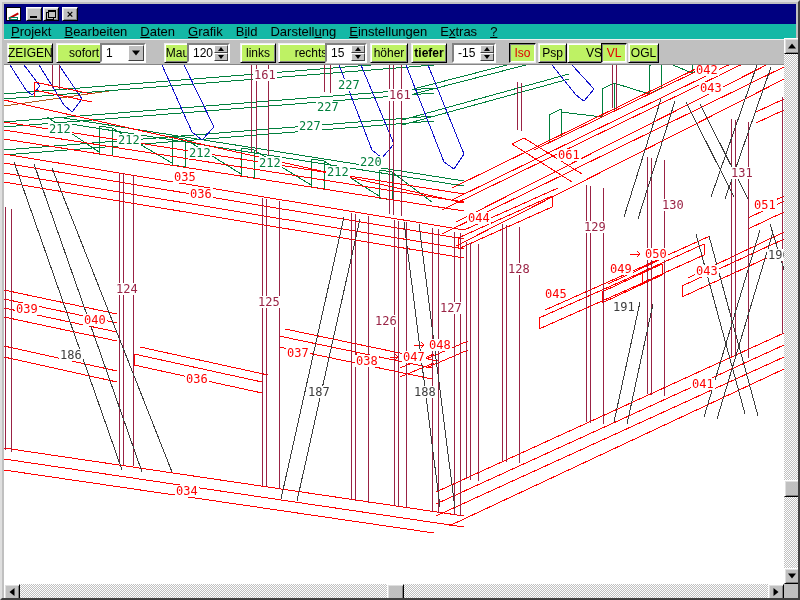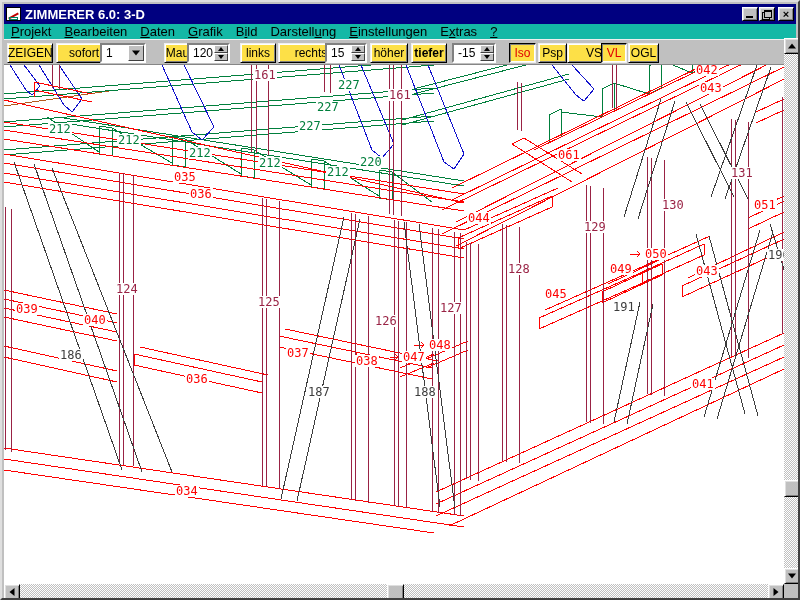--- a/index.html
+++ b/index.html
@@ -23,21 +23,21 @@
   .tb-btn .restore-glyph{position:absolute;left:4px;top:2px;width:8px;height:8px;border:1px solid #000;border-top:2px solid #000;background:#c0c0c0;box-shadow:-2px 2px 0 -1px #c0c0c0,-2px 2px 0 0 #000;}
   .tb-close{margin-left:3px;}
   
   .menubar{position:absolute;left:2px;top:22px;right:2px;height:15px;background:#14b8a6;
     font-size:13px;line-height:15px;white-space:nowrap;padding-left:2px;}
   .menu-item{display:inline-block;padding:0 5px;margin-right:3px;color:#000;}
   .menubar u{text-decoration:underline;}
   
   .toolbar{position:absolute;left:2px;top:37px;right:2px;height:26px;background:#c0c0c0;
     border-top:1px solid #efefef;border-bottom:1px solid #868686;}
-  .tbtn{position:absolute;top:3px;height:20px;background:#fde047;border:1px solid;border-color:#efefef #000 #000 #efefef;
+  .tbtn{position:absolute;top:3px;height:20px;background:#bef264;border:1px solid;border-color:#efefef #000 #000 #efefef;
     box-shadow:inset 1px 1px 0 #fff, inset -1px -1px 0 #808080;
     font-size:12px;font-family:"Liberation Sans",sans-serif;color:#000;text-align:center;line-height:18px;padding:0;white-space:nowrap;overflow:hidden;}
   .tbtn.pressed{border-color:#000 #efefef #efefef #000;
     box-shadow:inset 1px 1px 0 #808080, inset -1px -1px 0 #fff;}
   .tbtn.redtext{color:#e00000;}
   .field{position:absolute;top:3px;height:20px;background:#fff;border:2px solid;border-color:#808080 #fff #fff #808080;
     font-size:12px;display:flex;align-items:stretch;}
   .field .val{flex:1 1 auto;line-height:16px;padding-left:4px;color:#000;background:#fff;text-align:left;}
   .spincol{width:14px;display:flex;flex-direction:column;flex:0 0 auto;}
   .spinbtn{flex:1 1 50%;background:#c0c0c0;border:1px solid;border-color:#fff #404040 #404040 #fff;
@@ -71,21 +71,20 @@
 </head>
 <body>
 
 <div class="window">
 
   <div class="titlebar">
     <span class="app-icon">
         <i class="r1"></i>
         <i class="r2"></i>
       </span>
-    <span class="title-text">ZIMMERER 6.0: 3-D</span>
     <span class="tb-btn">
         <i class="min-glyph"></i>
       </span>
     <span class="tb-btn">
         <i class="restore-glyph"></i>
       </span>
     <span class="tb-btn tb-close"><span>×</span></span>
   </div>
 
   <div class="menubar" id="menubar"><span class="menu-item"><u>P</u>rojekt</span><span class="menu-item"><u>B</u>earbeiten</span><span class="menu-item"><u>D</u>aten</span><span class="menu-item"><u>G</u>rafik</span><span class="menu-item">B<u>i</u>ld</span><span class="menu-item">Darstell<u>u</u>ng</span><span class="menu-item"><u>E</u>instellungen</span><span class="menu-item">E<u>x</u>tras</span><span class="menu-item"><u>?</u></span></div>

